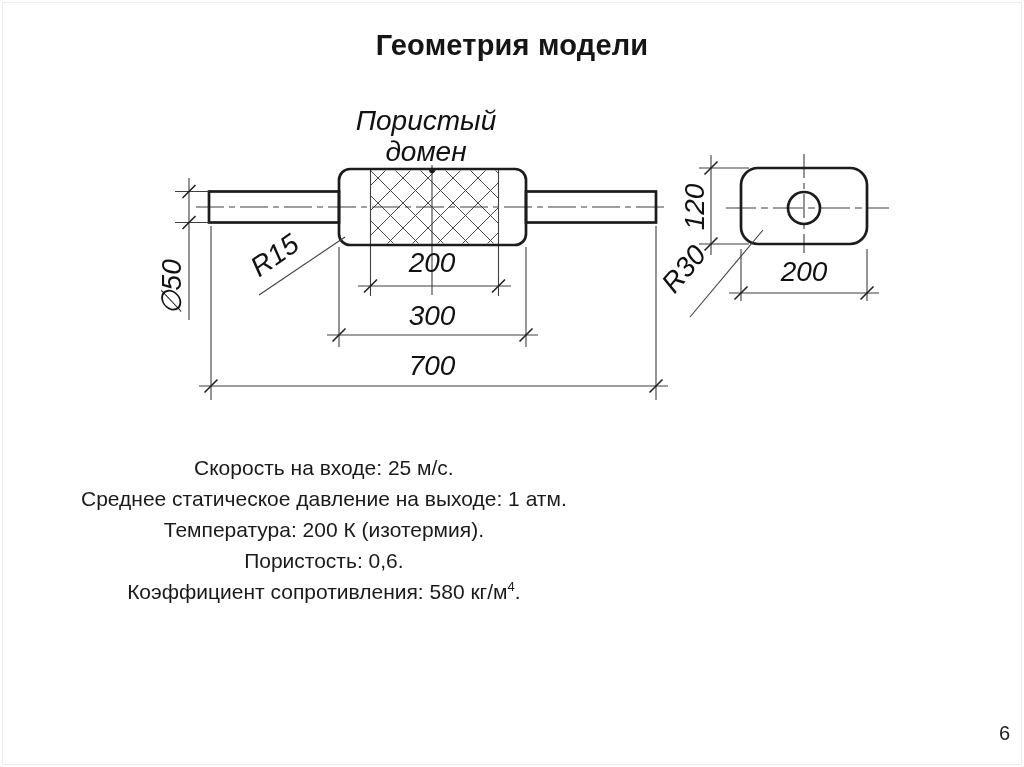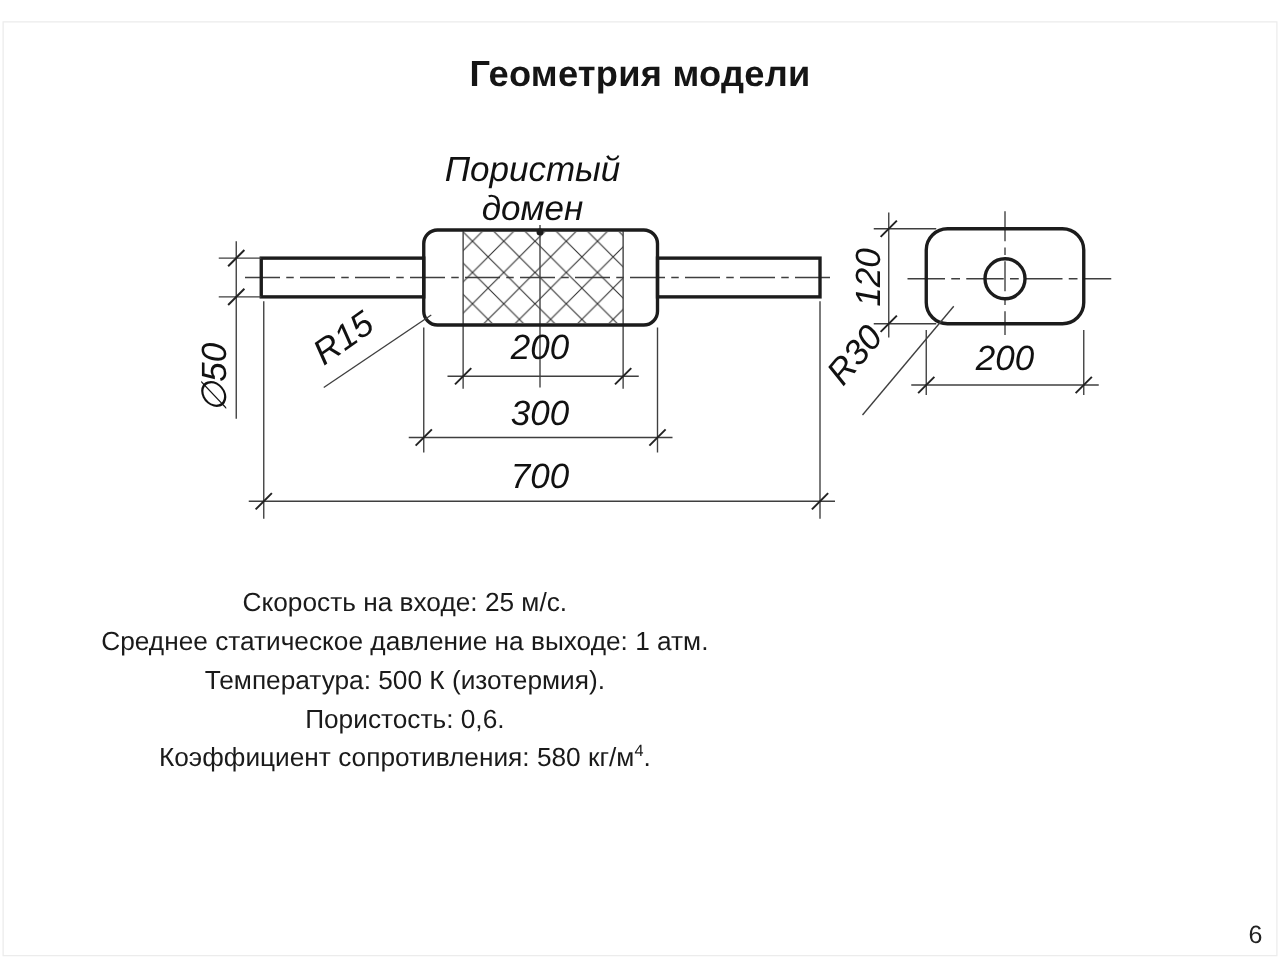--- a/index.html
+++ b/index.html
@@ -7,21 +7,20 @@
     width: 1024px; height: 767px;
     overflow: hidden;
     background: #fff;
     font-family: "Liberation Sans", sans-serif;
   }
   .slide {
     position: absolute;
     left: 2px; top: 2px; right: 2px; bottom: 2px;
     background: #fff;
     border: 1px solid #ececec;
-    margin-top: 15px;
   }
   .title {
     position: absolute;
     left: 0; top: 26px; width: 100%;
     text-align: center;
     font-size: 29px;
     font-weight: bold;
     color: #151515;
     letter-spacing: 0.2px;
   }
@@ -153,20 +152,20 @@
       <text class="dimtext" text-anchor="middle" x="801" y="278">200</text>
     </g>
 
     <text class="dimtext" text-anchor="middle" x="423" y="127" font-size="29">Пористый</text>
     <text class="dimtext" text-anchor="middle" x="423" y="158" font-size="29">домен</text>
   </svg>
 
   <div class="params">
     <div>Скорость на входе: 25 м/с.</div>
     <div>Среднее статическое давление на выходе: 1 атм.</div>
-    <div>Температура: 500 К (изотермия).</div>
+    <div>Температура: 200 К (изотермия).</div>
     <div>Пористость: 0,6.</div>
     <div><span>Коэффициент сопротивления: 580 кг/м</span><sup>4</sup><span>.</span></div>
   </div>
 
   <div class="page-number">6</div>
 
 </div>
 
 </body></html>

